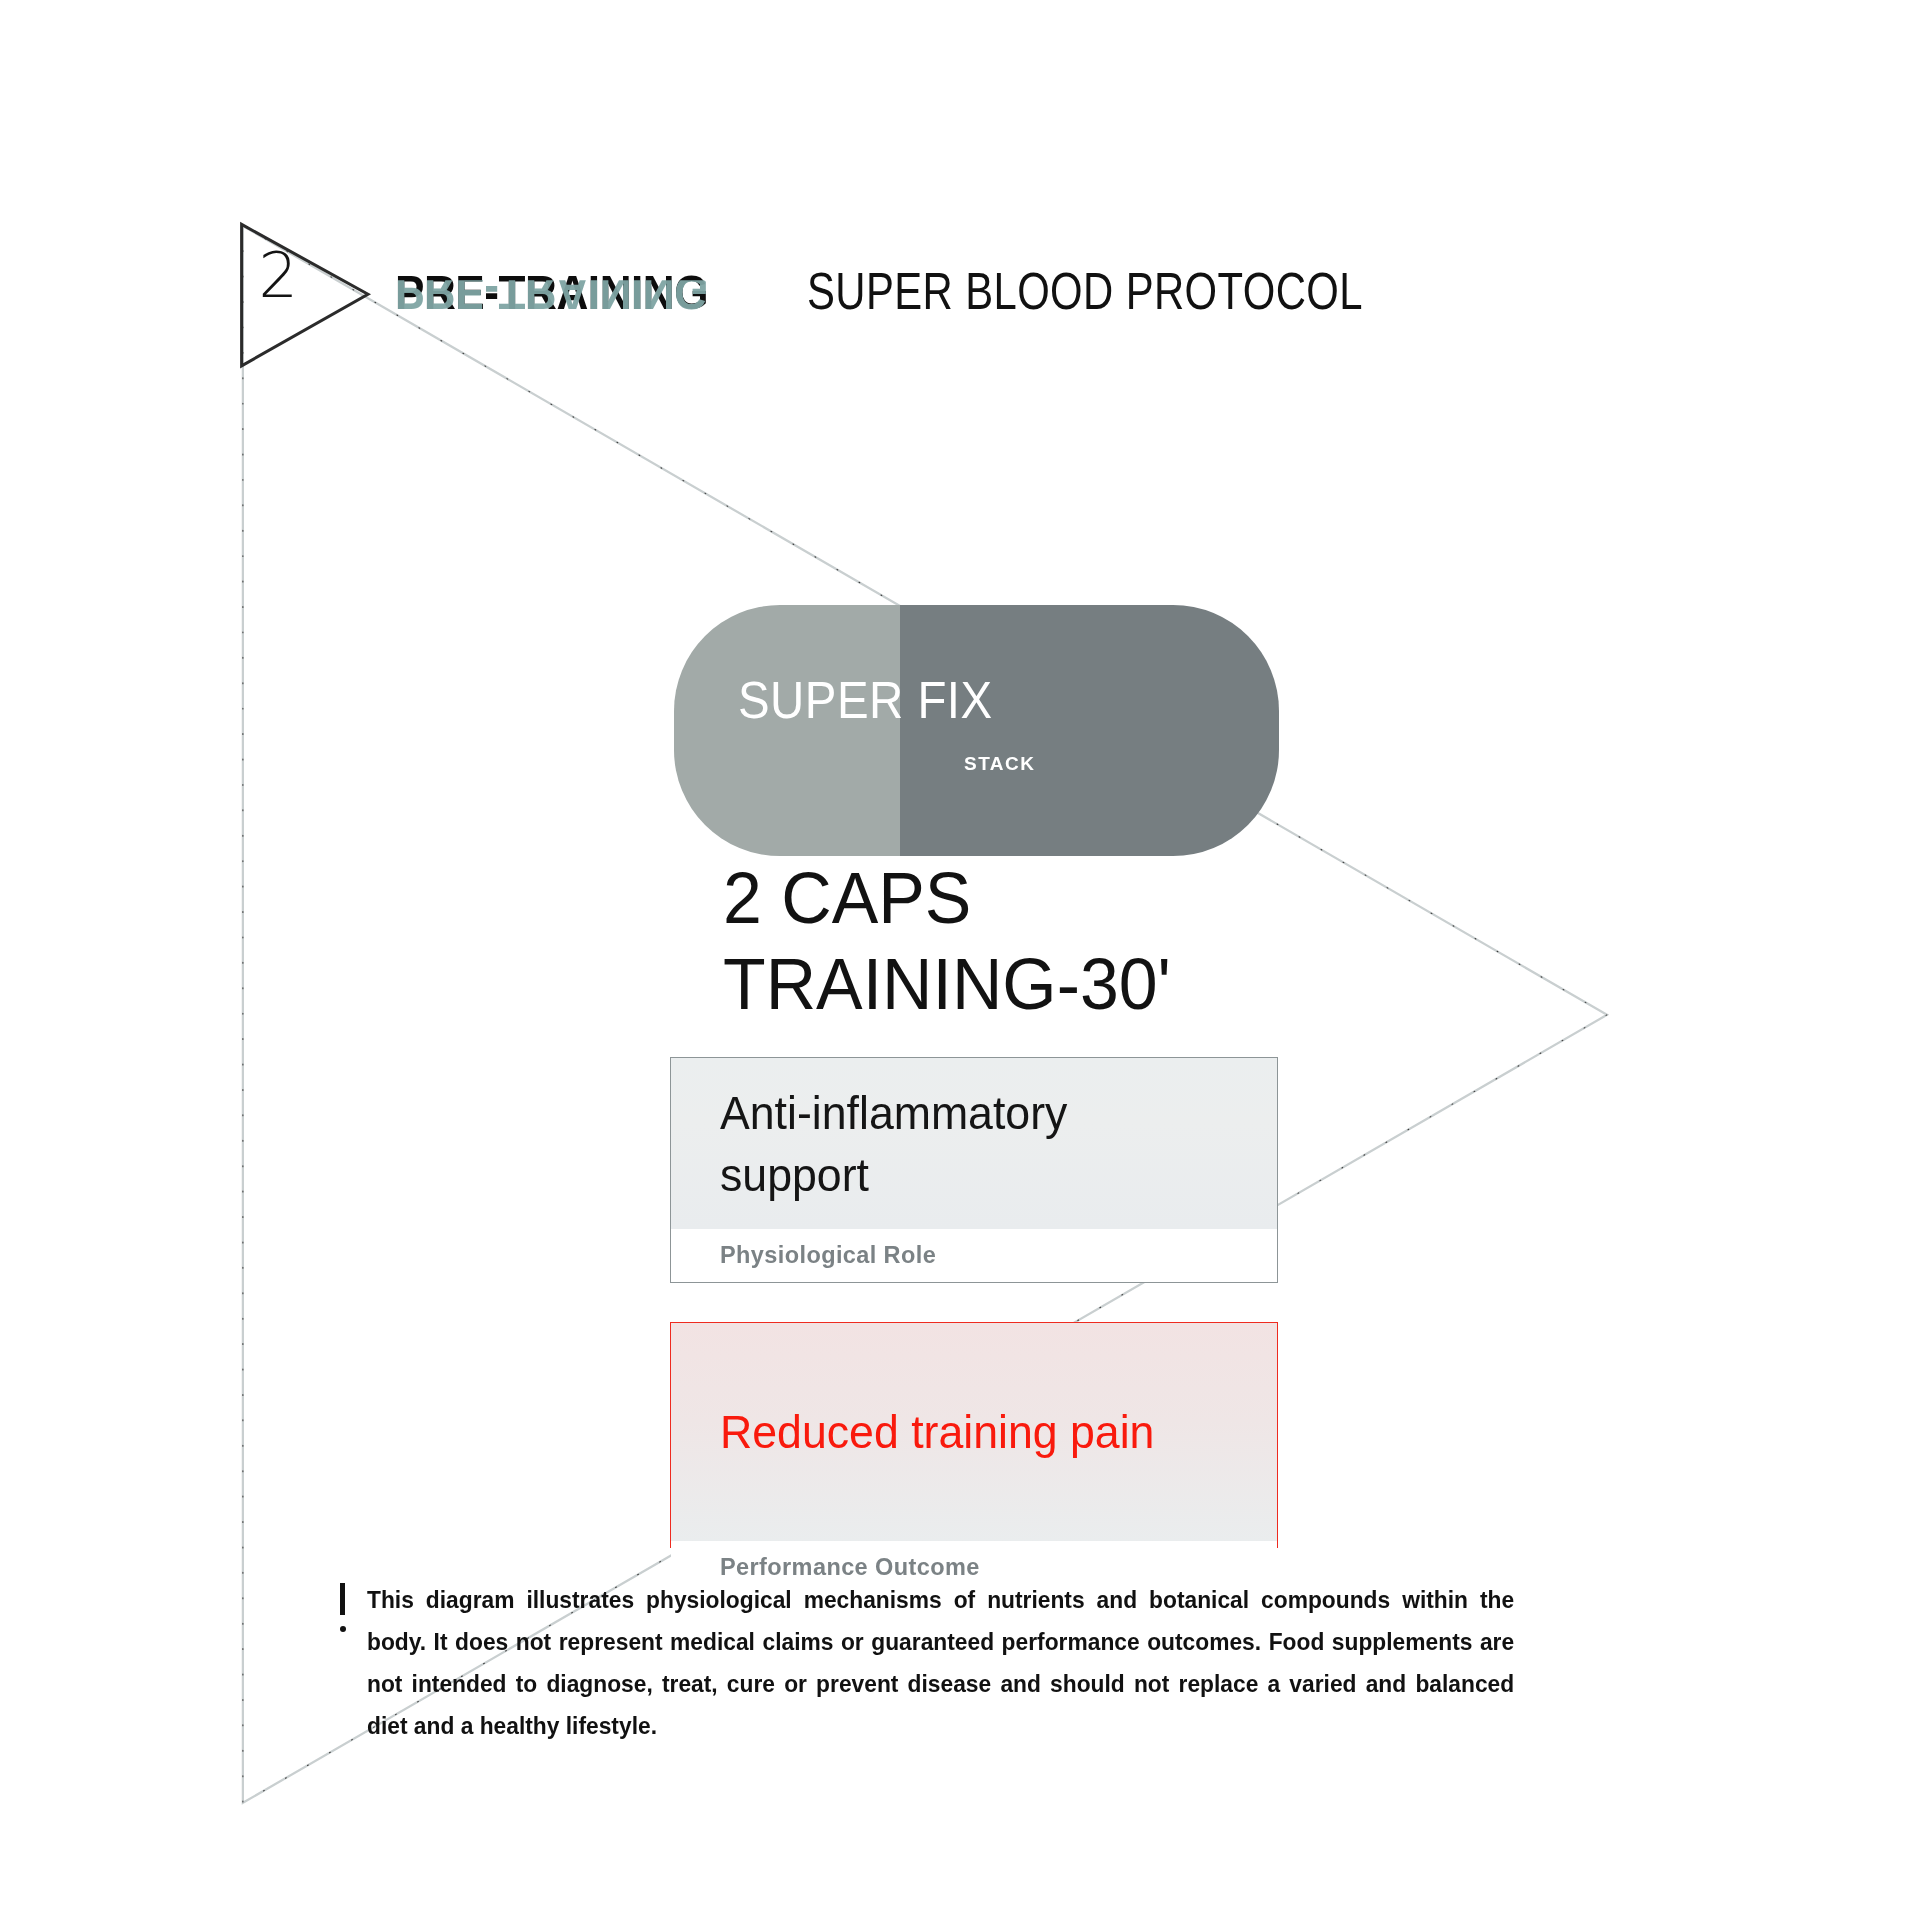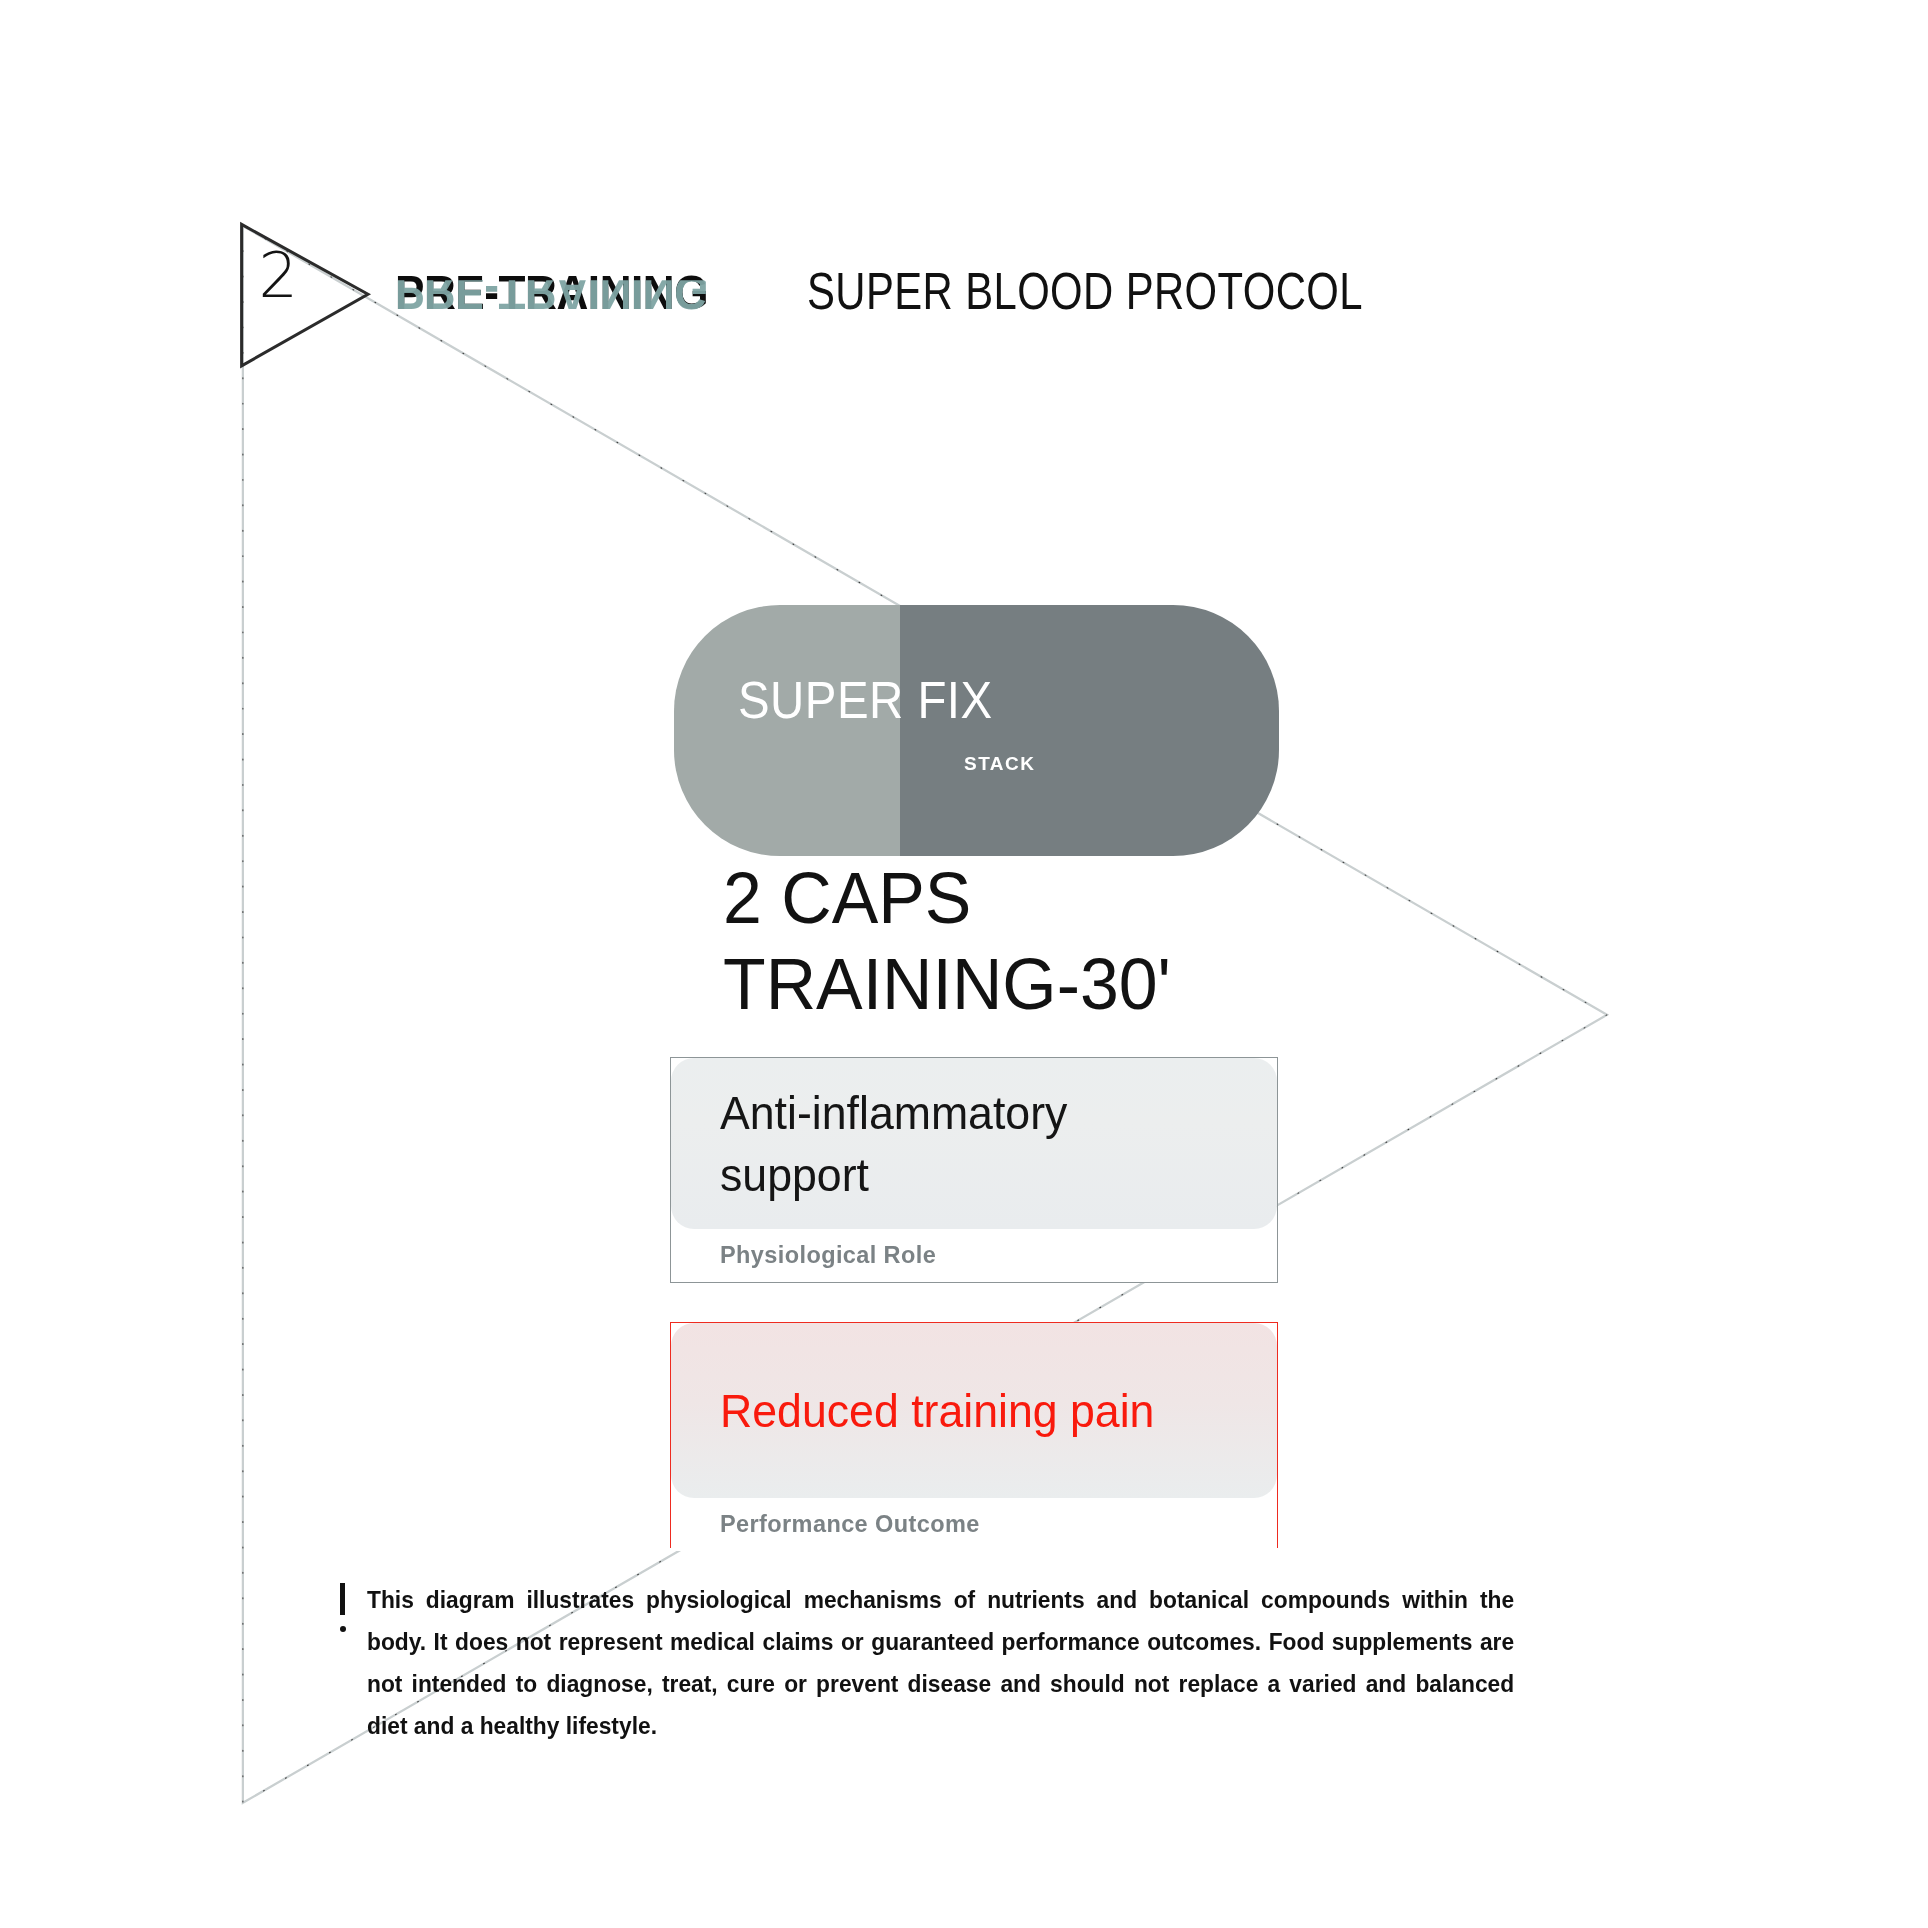--- a/index.html
+++ b/index.html
@@ -167,21 +167,20 @@
     position: absolute;
     left: 670px;
     width: 608px;
     box-sizing: border-box;
   }
   .card-body {
     display: flex;
     align-items: center;
     padding: 4px 49px;
     box-sizing: border-box;
-    border-radius: 23px;
   }
   .card-statement {
     font-family: "Liberation Sans Narrow", "Liberation Sans", sans-serif;
     font-weight: 300;
     font-size: 47px;
     line-height: 1.30;
     transform: scaleX(0.95);
     transform-origin: left center;
   }
   .card-footer {
@@ -212,21 +211,21 @@
   }
   #card-role .card-statement { color: #151515; }
 
   
   #card-outcome {
     top: 1322px;
     height: 226px;
     border: 1.5px solid #ee2b20;
   }
   #card-outcome .card-body {
-    height: 175px;
+    height: 218px;
     background: linear-gradient(180deg, #f2e3e3 0%, #efe6e6 45%, #eaedee 100%);
   }
   #card-outcome .card-statement { color: #f91a0d; }
 
   
   .disclaimer {
     position: absolute;
     left: 331px;
     top: 1579px;
     width: 1269px;

